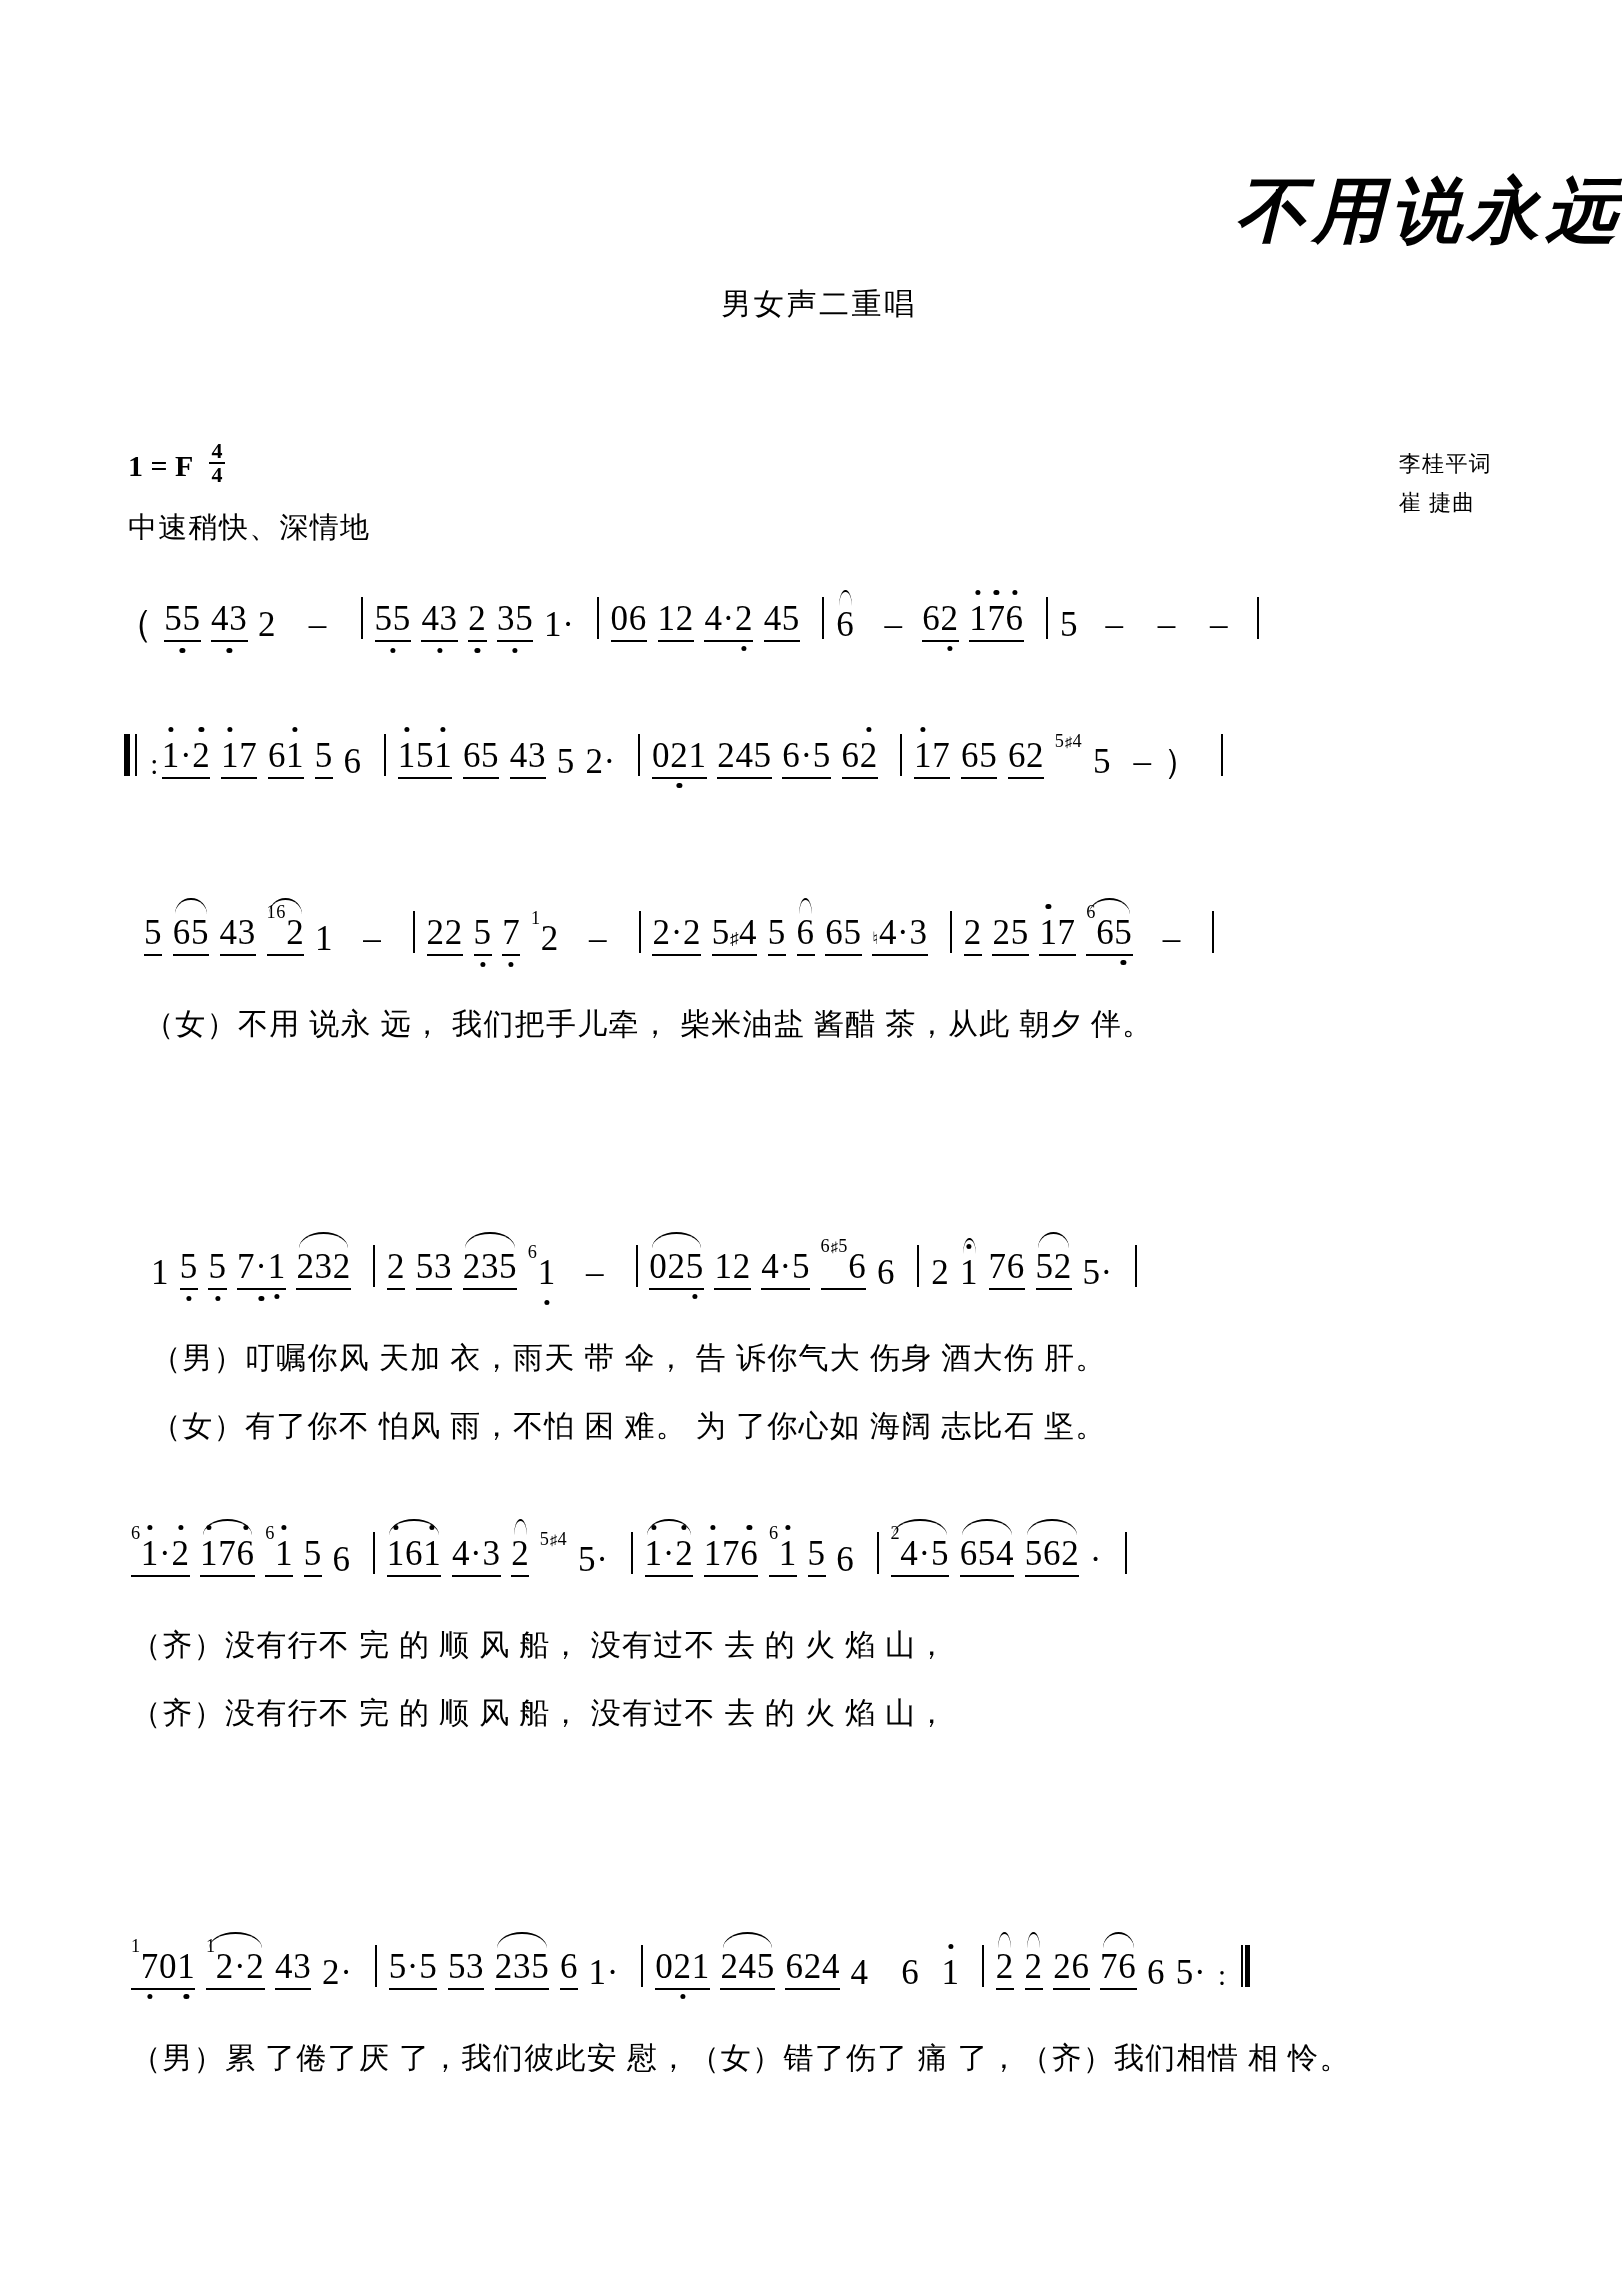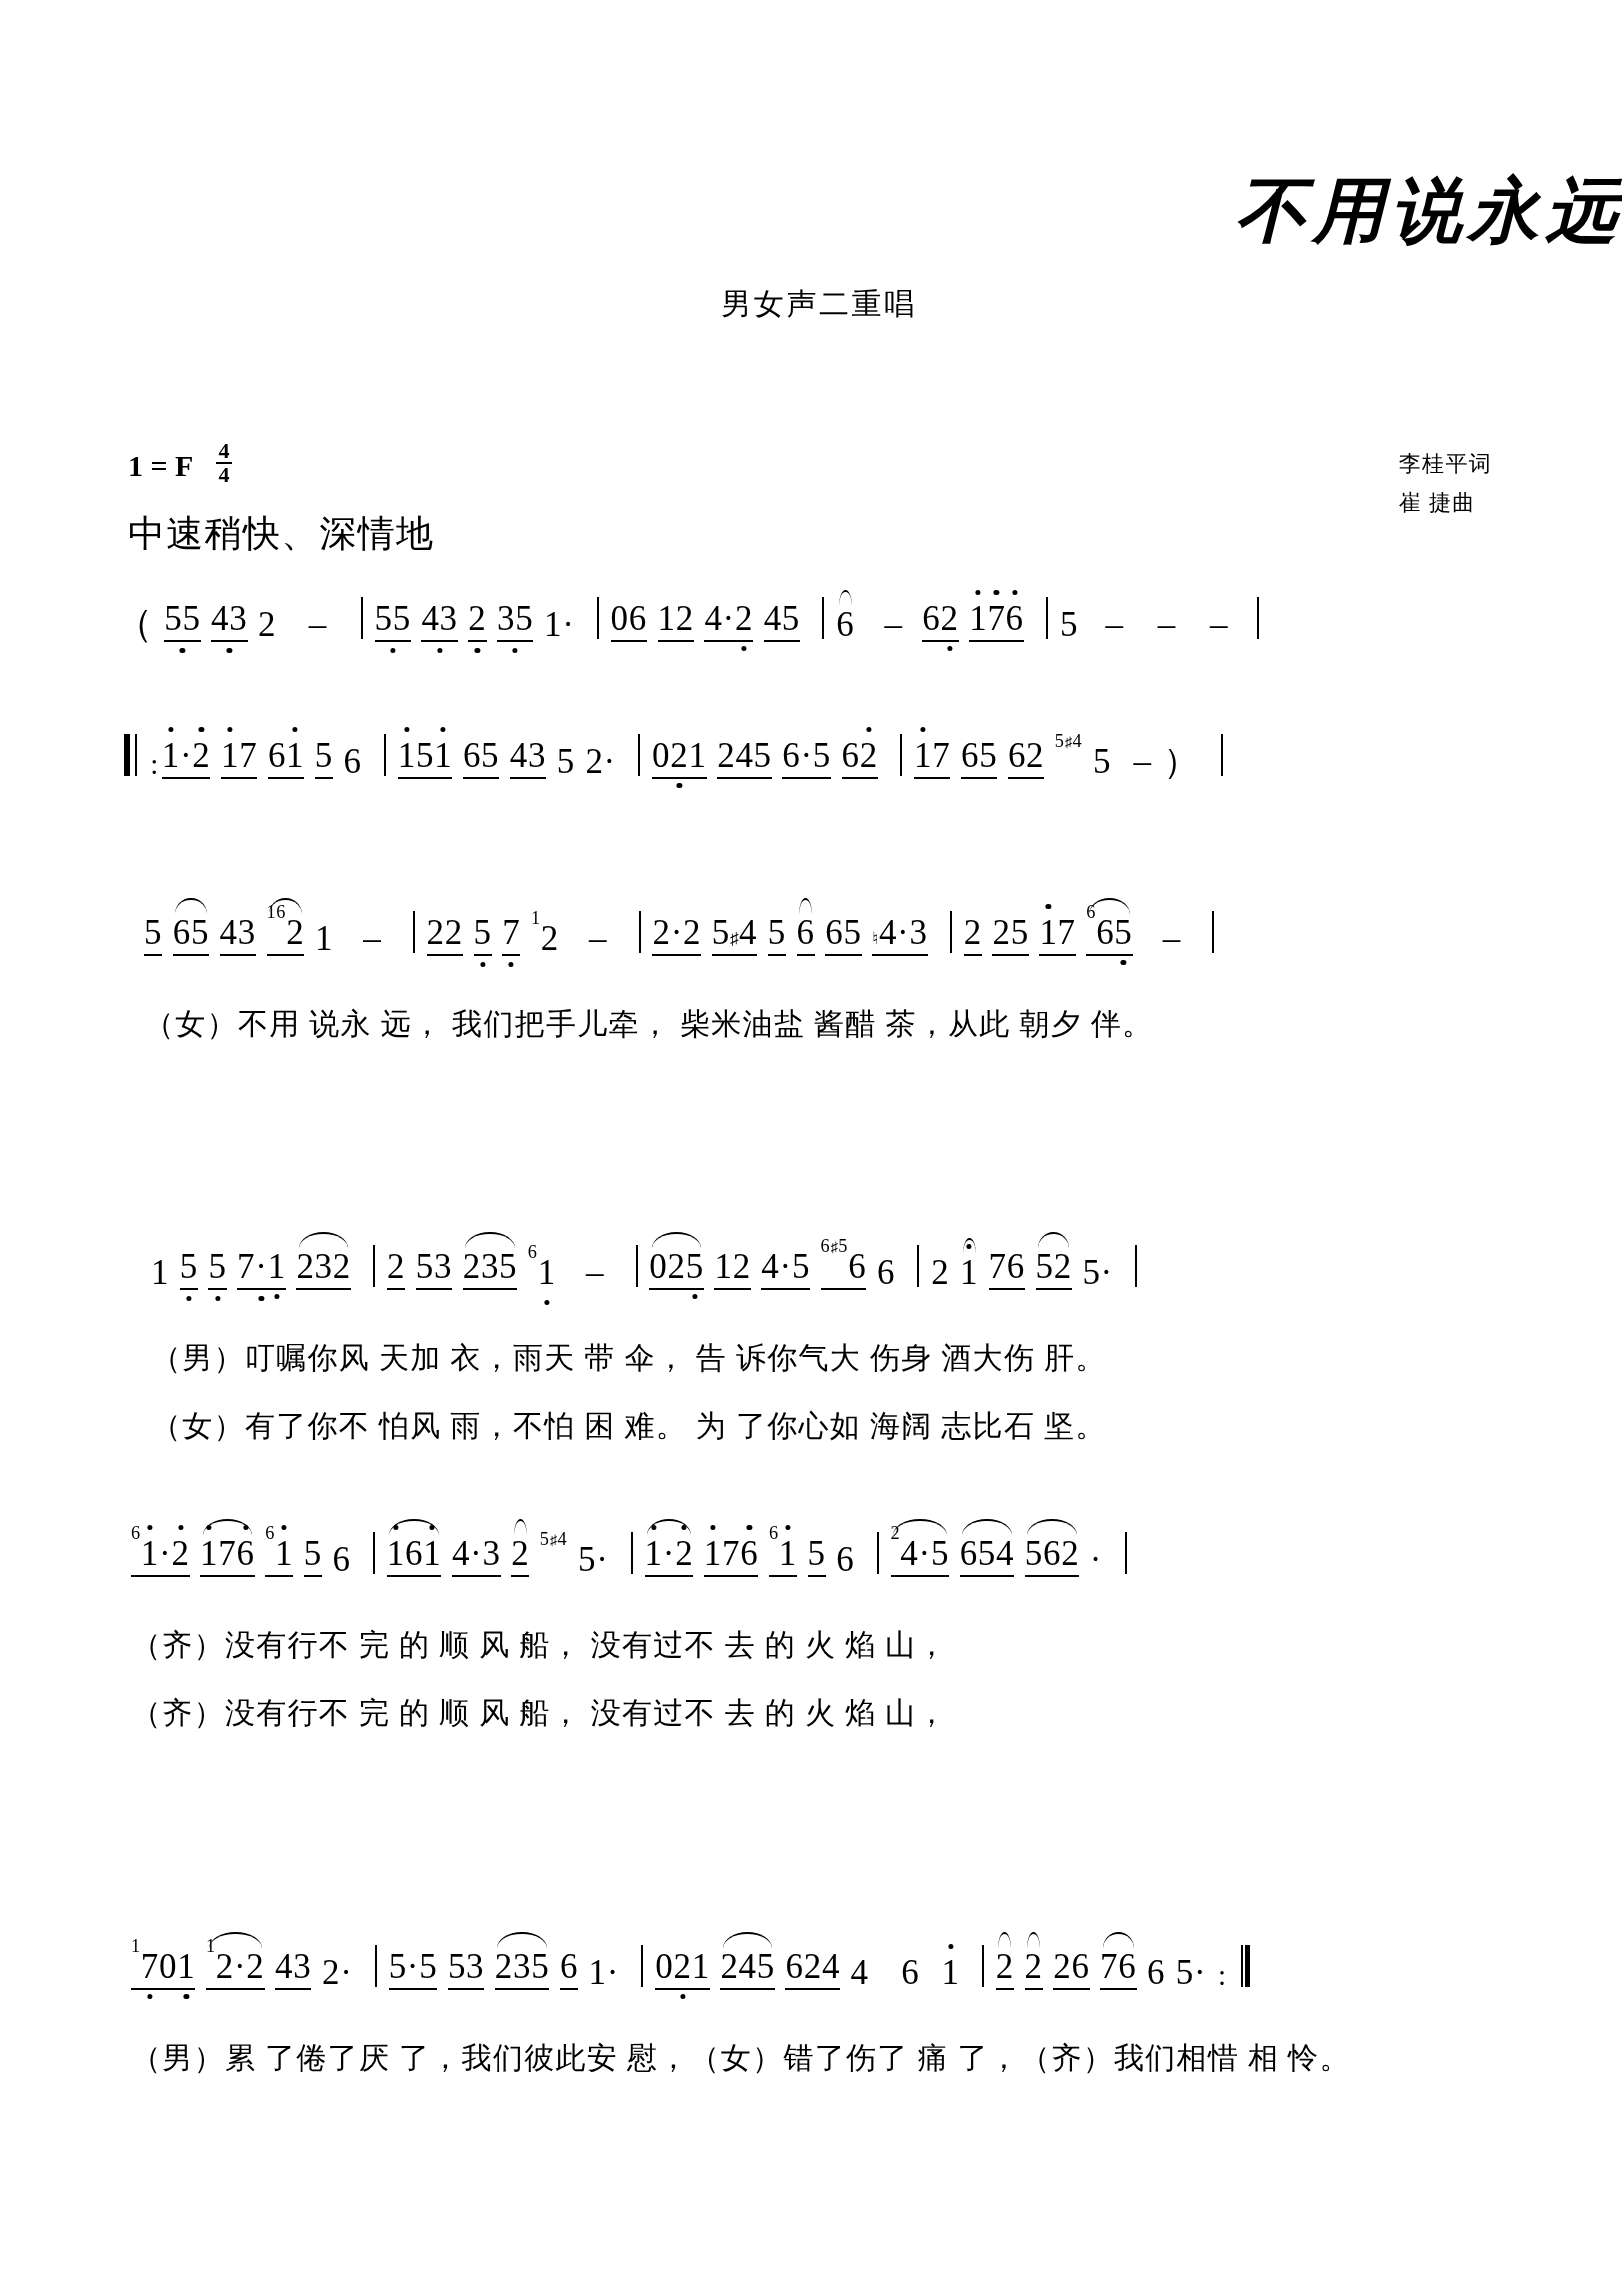--- a/index.html
+++ b/index.html
@@ -45,35 +45,35 @@
     left: 128px;
     top: 278px;
     font-size: 29px;
     line-height: 1.6;
   }
   .key-line {
     font-size: 30px;
     font-weight: bold;
     display: flex;
     align-items: center;
-    gap: 16px;
+    gap: 9px;
   }
   .frac {
     display: inline-block;
     text-align: center;
     font-size: 22px;
     line-height: 1.0;
     margin-left: 6.5px;
     position: relative;
     top: -2.6px;
   }
   .frac .num { display: block; border-bottom: 2px solid #000; padding: 0 2.6px;}
   .frac .den { display: block; padding: 0 2.6px;}
   .tempo-line {
-    font-size: 37px;
+    font-size: 29px;
     margin-top: 14.4px;
     letter-spacing: 1.3px;
   }
 
   .meta-right {
     position: absolute;
     right: 131px;
     top: 281px;
     font-size: 22px;
     line-height: 1.75;

